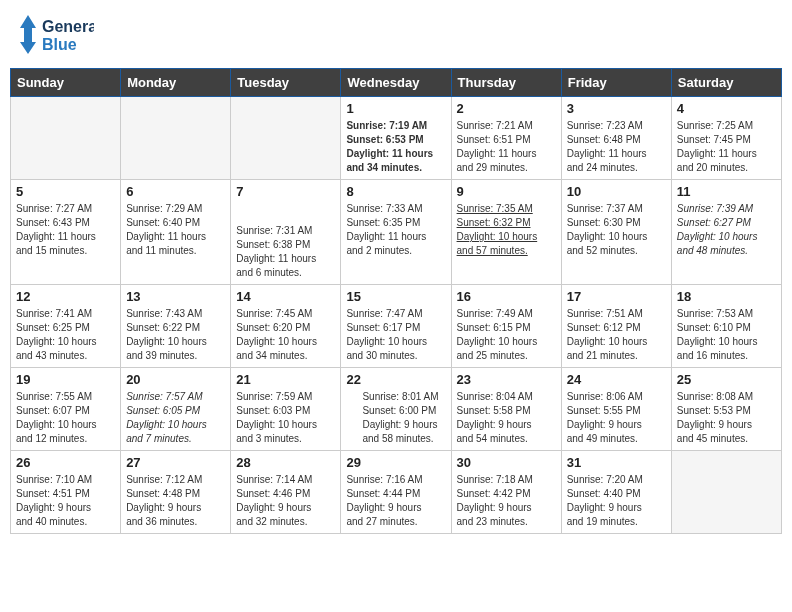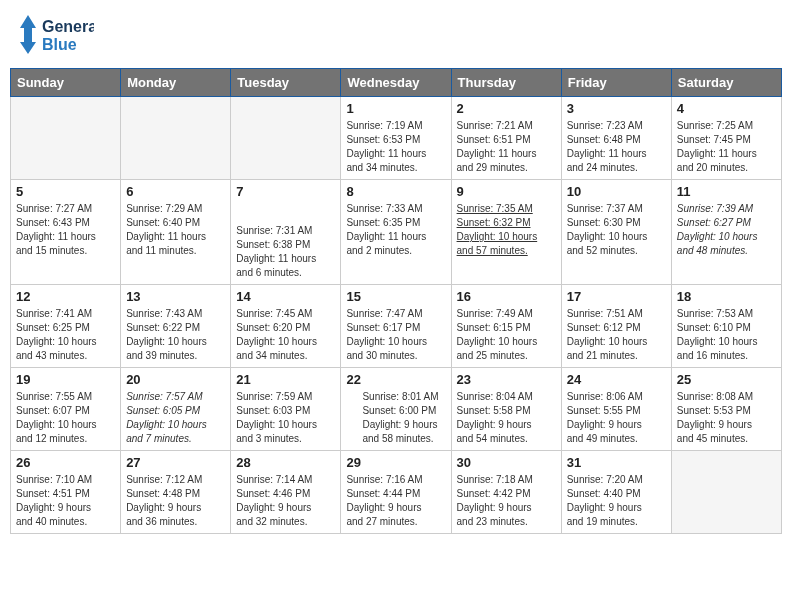--- a/index.html
+++ b/index.html
@@ -33,21 +33,21 @@
     .subtitle {
       font-size: 16px;
       color: #333;
     }
     table {
       width: 100%;
       border-collapse: collapse;
       table-layout: fixed;
     }
     th {
-      background-color: #737373;
+      background-color: #404040;
       color: #fff;
       text-align: left;
       padding: 6px 6px;
       font-size: 13px;
       font-weight: bold;
       border: 1px solid #1a5a9f;
     }
     td {
       border: 1px solid #ccc;
       vertical-align: top;
@@ -104,21 +104,21 @@
         <th>Saturday</th>
       </tr>
   </thead>
   <tbody id="calendar-body">
   <tr>
         <td class="empty"></td>
         <td class="empty"></td>
         <td class="empty"></td>
         <td>
           <div class="day-number">1</div>
-          <div class="day-info" style="white-space: pre-line;">Sunrise: 7:19 AM
+          <div class="day-info" style="white-space: pre-line; font-weight: bold;">Sunrise: 7:19 AM
 Sunset: 6:53 PM
 Daylight: 11 hours
 and 34 minutes.</div>
         </td>
         <td>
           <div class="day-number">2</div>
           <div class="day-info" style="white-space: pre-line;">Sunrise: 7:21 AM
 Sunset: 6:51 PM
 Daylight: 11 hours
 and 29 minutes.</div>

